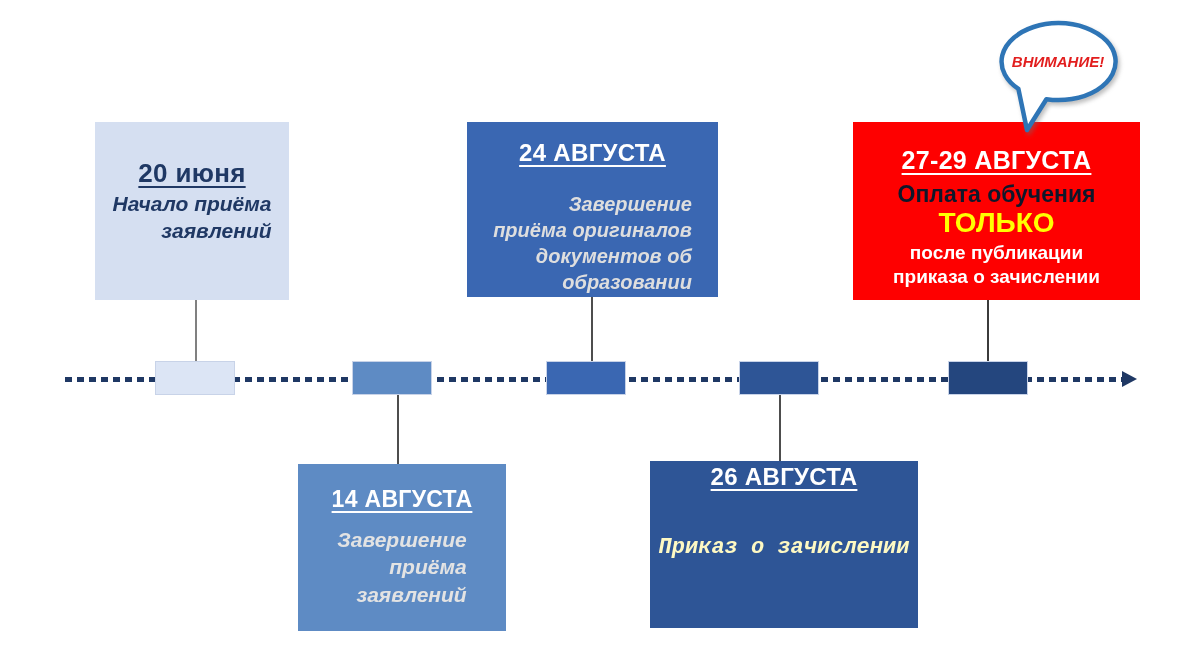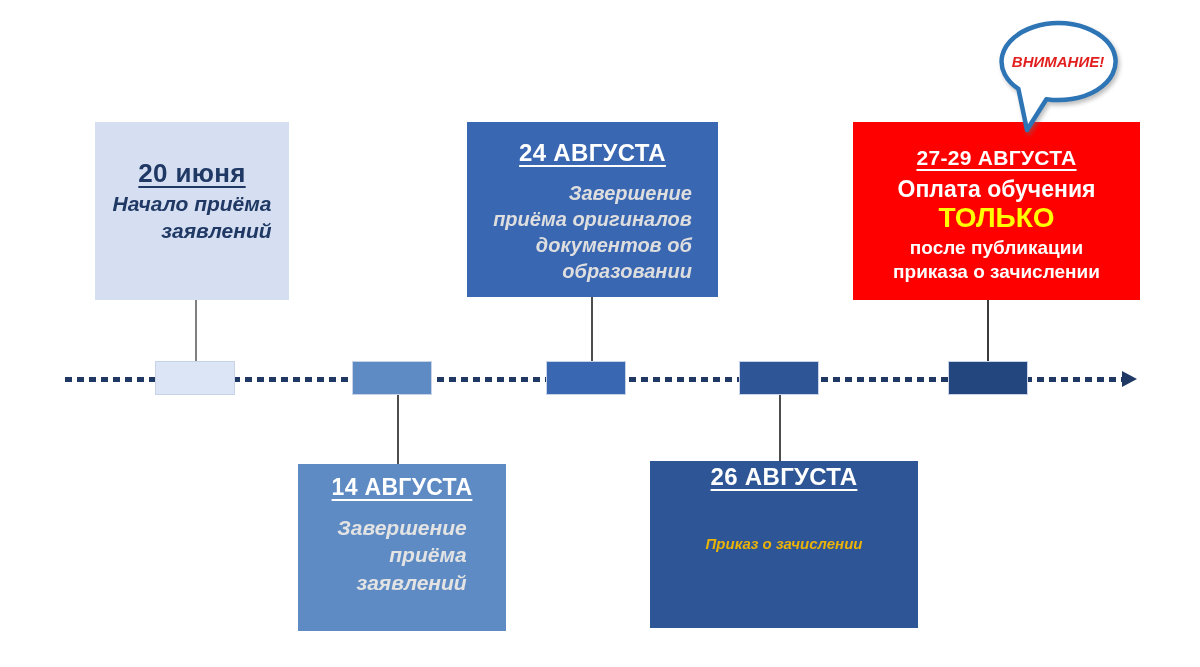--- a/index.html
+++ b/index.html
@@ -28,35 +28,35 @@
     font-style: italic;
     white-space: pre-line;
     line-height: 1.3;
     text-align: right;
   }
 
   .box1 { left: 95px;  top: 122px; width: 194px; height: 178px; background: #d5dff1; color: #1f3864; padding-top: 36px; }
   .box1 .date { font-size: 26px; }
   .box1 .desc { font-size: 21px; margin-top: 1px; }
 
-  .box2 { left: 298px; top: 464px; width: 208px; height: 167px; background: #5e8bc4; color: #ffffff; padding-top: 10px; }
+  .box2 { left: 298px; top: 464px; width: 208px; height: 167px; background: #5e8bc4; color: #ffffff; padding-top: 22px; }
   .box2 .date { font-size: 23px; }
   .box2 .desc { font-size: 21px; margin-top: 13px; color: #e3e3e3; }
 
-  .box3 { left: 467px; top: 122px; width: 251px; height: 175px; background: #3a67b2; color: #ffffff; padding-top: 17px; }
+  .box3 { left: 467px; top: 122px; width: 251px; height: 175px; background: #3a67b2; color: #ffffff; padding-top: 17px; gap: 11px; }
   .box3 .date { font-size: 24px; }
   .box3 .desc { font-size: 20px; margin-top: 13px; color: #dedede; }
 
   .box4 { left: 650px; top: 461px; width: 268px; height: 167px; background: #2e5596; color: #ffffff; padding-top: 2px; }
   .box4 .date { font-size: 24px; }
-  .box4 .desc { font-size: 15px; margin-top: 43px; color: #eab308; }
+  .box4 .desc { font-size: 22px; margin-top: 43px; color: #fef9c3; font-family: Liberation Mono, monospace; }
 
   .box5 { left: 853px; top: 122px; width: 287px; height: 178px; background: #fe0000; color: #ffffff; padding-top: 24px; }
-  .box5 .date { font-size: 21px; }
-  .box5 .pay  { font-size: 23px; color: #ffffff; margin-top: 6px; }
+  .box5 .date { font-size: 25px; }
+  .box5 .pay  { font-size: 23px; color: #0f172a; margin-top: 6px; }
   .box5 .only { font-size: 28px; color: #ffff00; line-height: 1.05; }
   .box5 .cond { font-size: 19px; color: #ffffff; white-space: pre-line; line-height: 1.22; margin-top: 4px; }
 
   
   .timeline-line {
     position: absolute;
     left: 65px; top: 377px;
     width: 1058px; height: 5px;
     background: repeating-linear-gradient(90deg, #1f3864 0 7px, transparent 7px 12px);
   }

